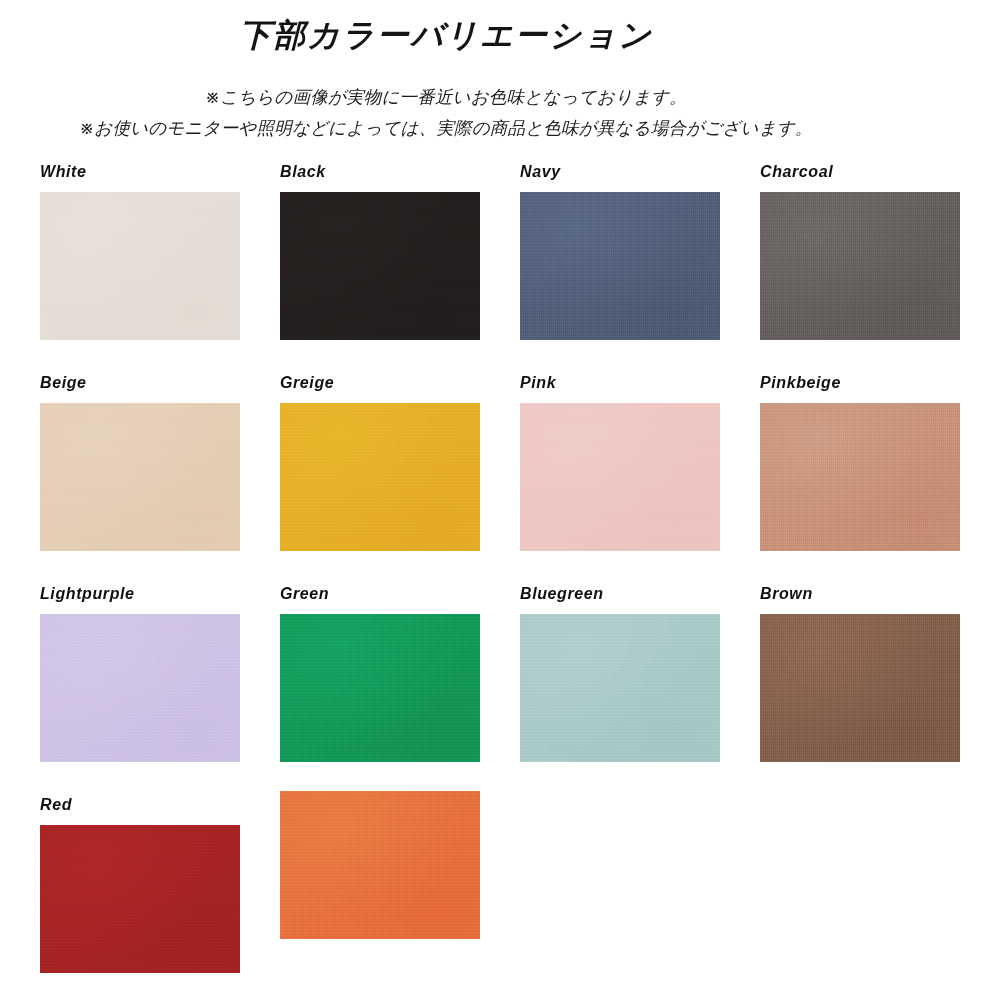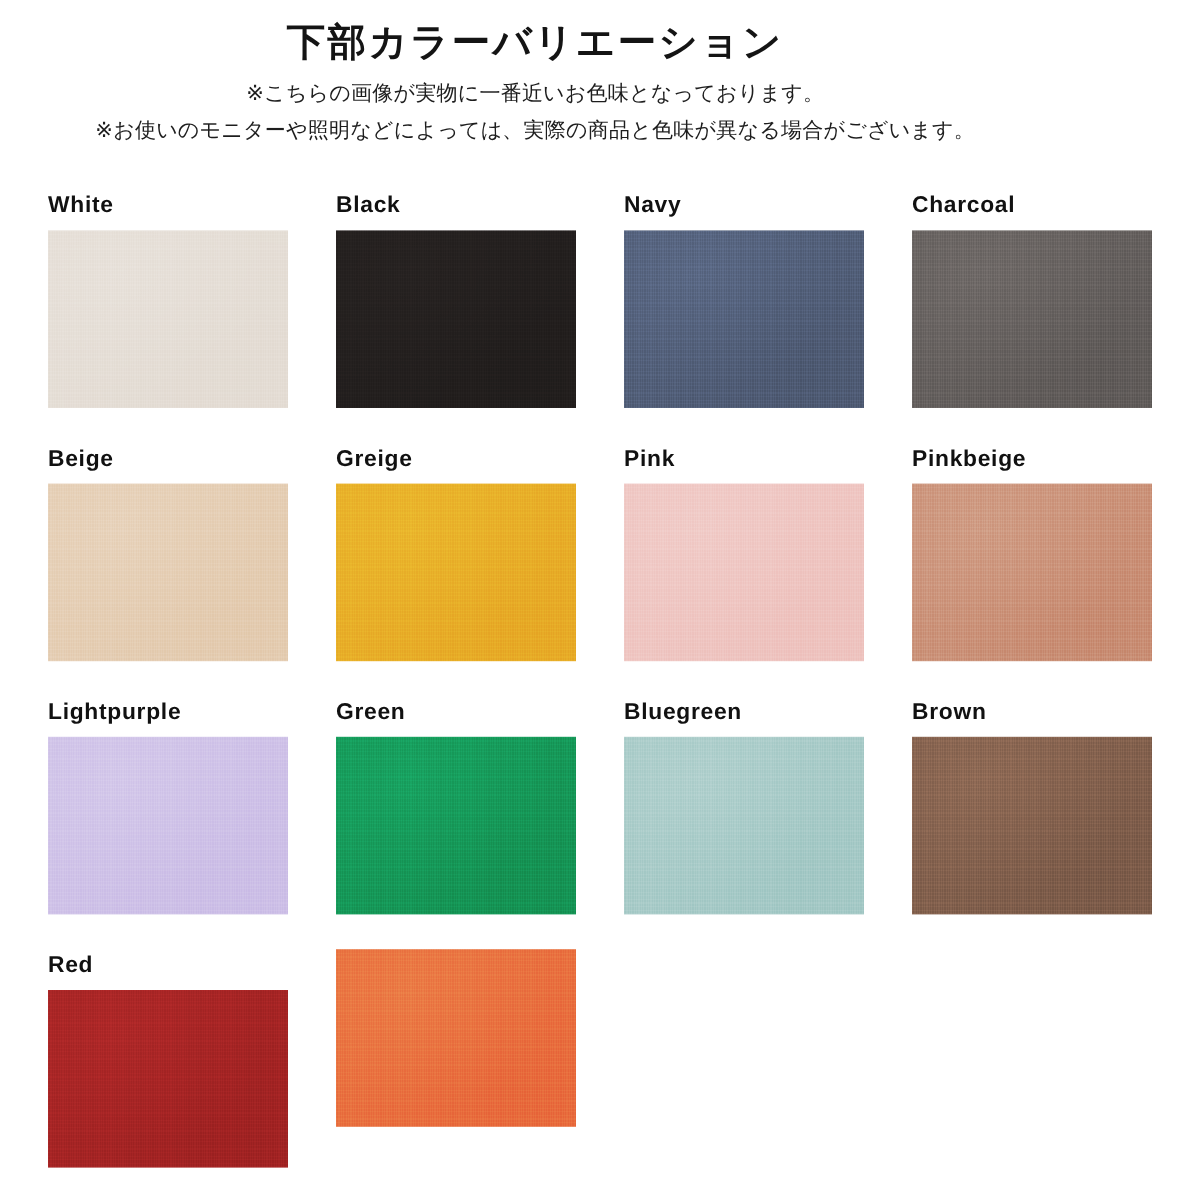--- a/index.html
+++ b/index.html
@@ -14,38 +14,39 @@
     font-family: "Liberation Sans", "DejaVu Sans", sans-serif;
     color: #1a1a1a;
     overflow: hidden;
   }
 
   .page {
     position: relative;
     width: 892px;
     height: 1000px;
     background: #ffffff;
+    font-style: italic;
   }
 
   
   .header {
     text-align: center;
     padding-top: 16px;
   }
 
   .page-title {
     font-size: 32px;
     font-weight: 700;
     letter-spacing: 2px;
     color: #141414;
     line-height: 1.2;
   }
 
   .note-block {
-    margin-top: 8px;
+    margin-top: 28px;
   }
 
   .note-line {
     font-size: 17.5px;
     font-weight: 400;
     color: #1d1d1d;
     line-height: 1.75;
     letter-spacing: 0.2px;
   }
 
@@ -62,21 +63,21 @@
   }
 
   .swatch-cell {
     width: 200px;
     height: 211px;
     display: flex;
     flex-direction: column;
   }
 
   .swatch-label {
-    font-size: 19px;
+    font-size: 16px;
     font-weight: 700;
     color: #111111;
     letter-spacing: 0.6px;
     height: 34px;
     line-height: 28px;
     white-space: nowrap;
   }
 
   .swatch-chip {
     width: 200px;

